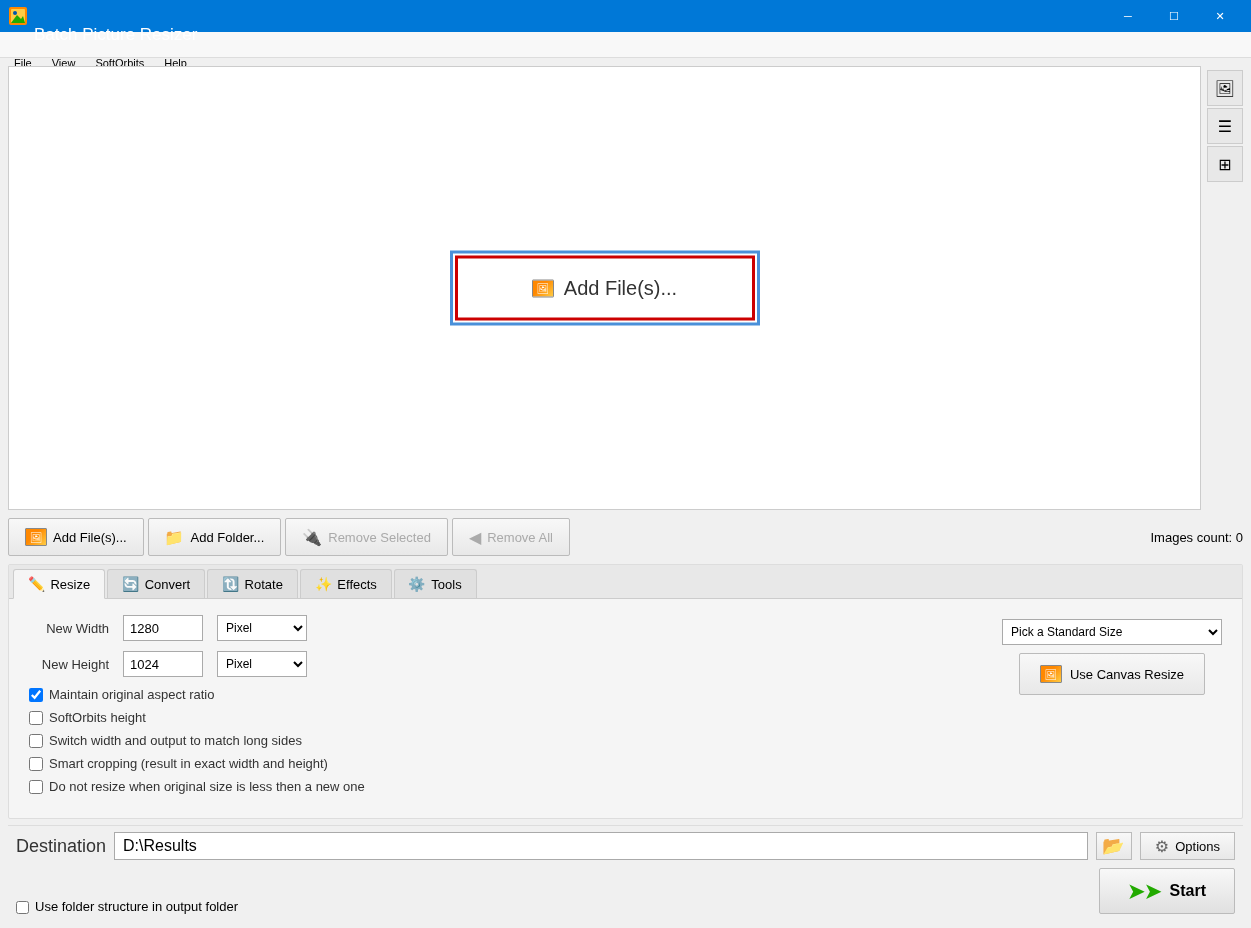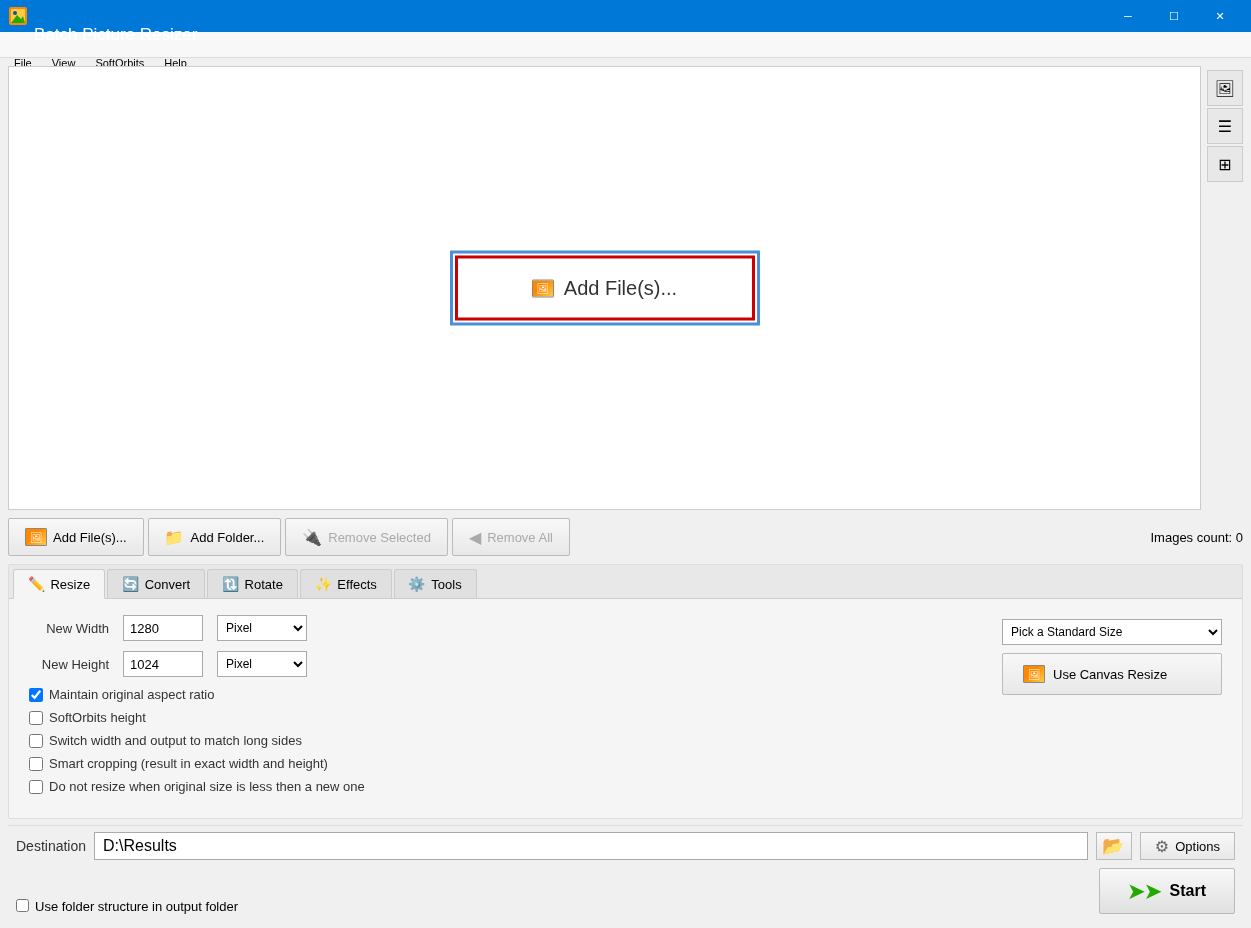--- a/index.html
+++ b/index.html
@@ -227,39 +227,39 @@
       border-radius: 2px;
       height: 42px;
     }
 
     
     .resize-options-grid {
       display: flex;
       gap: 20px;
     }
     .resize-left { flex: 1; }
-    .resize-right { display: flex; flex-direction: column; gap: 8px; padding-top: 4px; }
+    .resize-right { display: flex; flex-direction: column; gap: 8px; padding-top: 4px; align-items: center; }
 
     
     #bottom-bar {
       display: flex;
       align-items: center;
       gap: 8px;
       padding: 6px 8px;
       background: #f0f0f0;
       border-top: 1px solid #ddd;
       flex-direction: column;
     }
     #destination-row {
       display: flex;
       align-items: center;
       gap: 8px;
       width: 100%;
     }
-    #dest-label { font-size: 14px; color: #333; }
+    #dest-label { font-size: 18px; color: #333; }
     #dest-input {
       flex: 1;
       height: 28px;
       border: 1px solid #aaa;
       padding: 2px 8px;
       font-size: 16px;
       background: white;
     }
     .dest-btn {
       width: 36px; height: 28px;
@@ -276,21 +276,21 @@
       padding: 4px 14px;
       background: linear-gradient(to bottom, #f8f8f8, #e8e8e8);
       border: 1px solid #bbb;
       cursor: pointer;
       font-size: 13px;
       height: 28px;
     }
 
     #folder-structure-row {
       display: flex;
-      align-items: flex-start;
+      align-items: flex-end;
       gap: 6px;
       width: 100%;
       font-size: 13px;
     }
 
     #start-btn {
       display: flex;
       align-items: center;
       gap: 8px;
       padding: 10px 28px;

